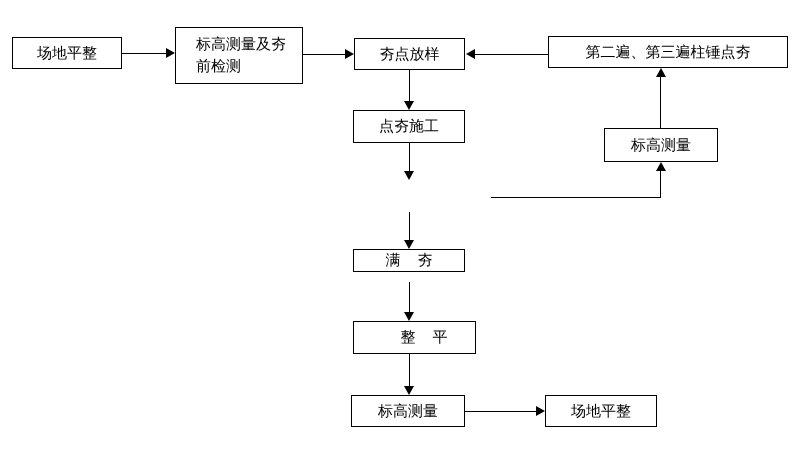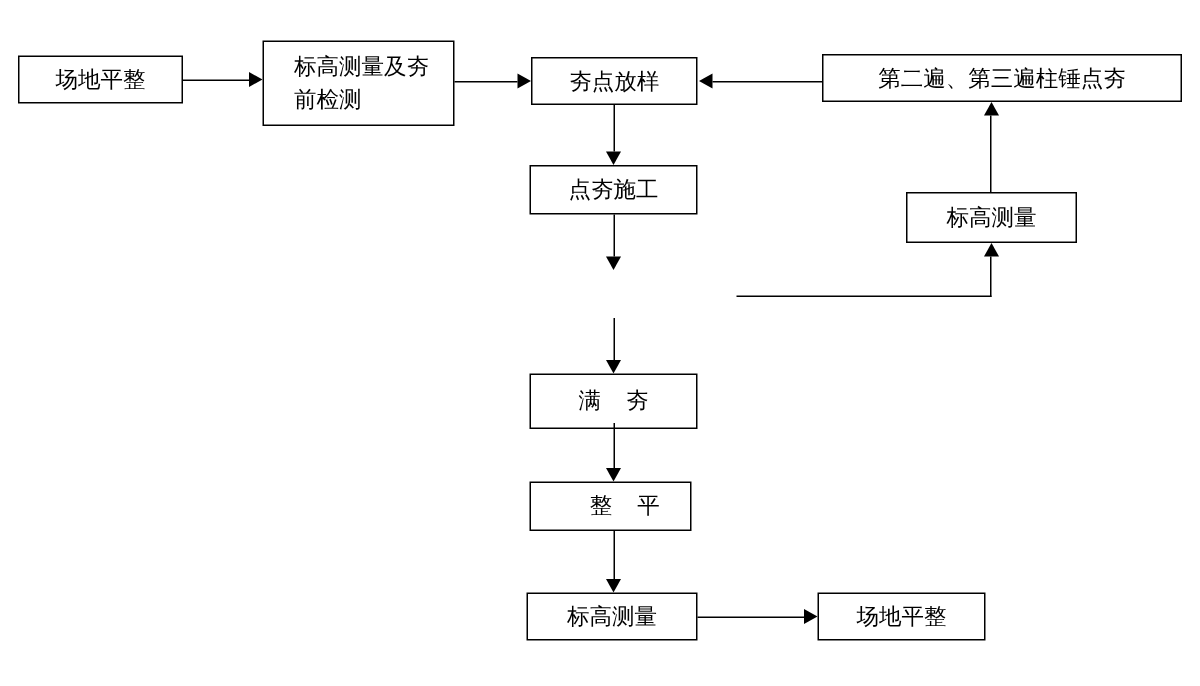--- a/index.html
+++ b/index.html
@@ -85,23 +85,23 @@
 
   <div class="node" style="left:354px; top:38px; width:111px; height:32px;">夯点放样</div>
 
   <div class="node" style="left:548px; top:36px; width:240px; height:32px;">第二遍、第三遍柱锤点夯</div>
 
   <div class="node" style="left:353px; top:110px; width:112px; height:33px;">点夯施工</div>
 
   <div class="node" style="left:604px; top:128px; width:114px; height:34px;">标高测量</div>
 
 
-  <div class="node spaced" style="left:353px; top:249px; width:112px; height:37px;">满  夯</div>
+  <div class="node spaced" style="left:353px; top:249px; width:112px; height:23px;">满  夯</div>
 
-  <div class="node spaced" style="left:353px; top:321px; width:108px; height:33px;padding-left:19px;">整  平</div>
+  <div class="node spaced" style="left:353px; top:321px; width:123px; height:33px;padding-left:19px;">整  平</div>
 
   <div class="node" style="left:351px; top:395px; width:114px; height:32px;">标高测量</div>
 
   <div class="node" style="left:545px; top:395px; width:112px; height:32px;">场地平整</div>
 
   <div class="edge h" style="left:122px; top:53px; width:44px;"></div>
   <div class="arrow right" style="left:166px; top:48px;"></div>
 
   <div class="edge h" style="left:303px; top:54px; width:42px;"></div>
   <div class="arrow right" style="left:345px; top:49px;"></div>

